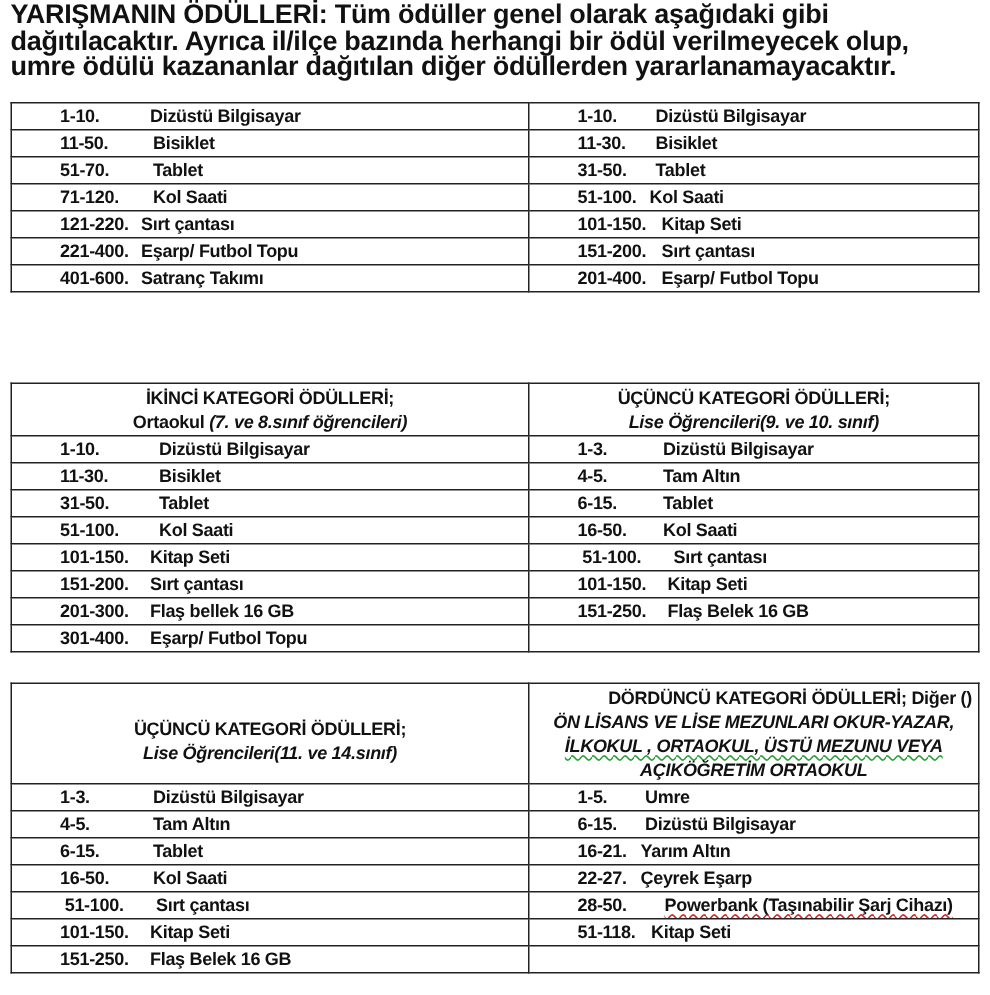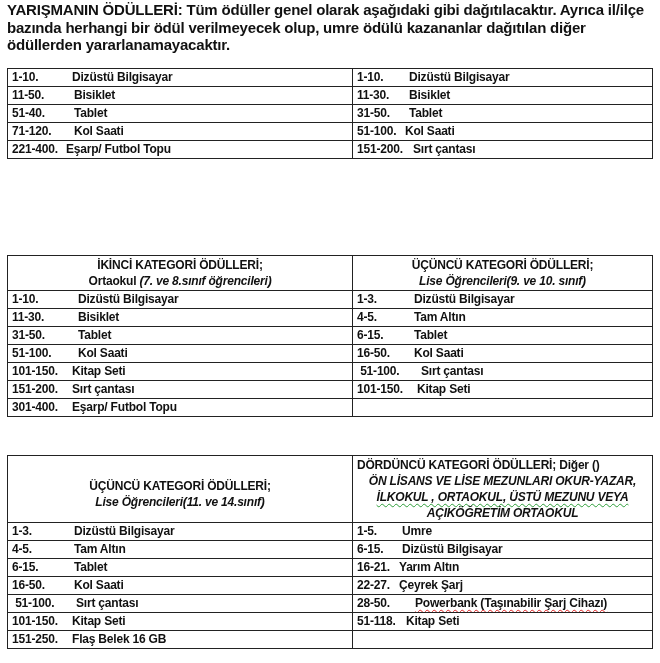--- a/index.html
+++ b/index.html
@@ -2,72 +2,80 @@
 <html><head>
 <meta charset="utf-8">
 <style>
   html, body { margin: 0; padding: 0; }
   body {
     width: 660px; height: 663px; background: #ffffff; position: relative; overflow: hidden;
     font-family: "Liberation Sans", "DejaVu Sans", sans-serif; color: #111;
   }
   .intro {
     position: absolute; left: 7px; top: 1px; width: 640px;
-    font-size: 15px; line-height: 17.5px; font-weight: bold; letter-spacing: -0.2px;
+    font-size: 18px; line-height: 17.5px; font-weight: bold; letter-spacing: -0.2px;
   }
   table.prize {
     position: absolute; left: 7px; width: 646px; border-collapse: collapse; table-layout: fixed;
     font-size: 12px; font-weight: bold; letter-spacing: -0.2px;
   }
   table.prize td {
     border: 1.5px solid #222; padding: 0 4px; height: 17px; line-height: 17px;
     white-space: nowrap; overflow: hidden; vertical-align: middle;
   }
   table.prize td.left { width: 336px; }
   table.prize td.hdr { text-align: center; line-height: 16px; padding-top: 1px; padding-bottom: 1px; }
   .hdr-title { font-weight: bold; display: block; }
   .hdr-sub { font-weight: bold; display: block; }
   .ital { font-style: italic; }
-  .rank { display: inline-block; }
+  .rank { display: inline-block; margin-left: 28px; }
   .item { display: inline-block; }
   .squig { text-decoration: underline wavy; text-decoration-thickness: 1px; text-underline-offset: 2px; }
   .squig-green { text-decoration-color: #2e9e3a; }
   .squig-red { text-decoration-color: #d22; padding-left: 16px; }
   .hdr4 { text-align: center; }
-  .hdr4 .t { text-align: left; display: block; padding-left: 0; }
+  .hdr4 .t { text-align: right; display: block; padding-left: 0; }
   .hdr4 .l { display: block; font-style: italic; }
 </style>
 </head>
 <body>
 
 <div class="intro">
   <span>YARIŞMANIN ÖDÜLLERİ:</span><span> Tüm ödüller genel olarak aşağıdaki gibi dağıtılacaktır. Ayrıca il/ilçe  bazında herhangi bir ödül verilmeyecek olup, umre ödülü kazananlar dağıtılan diğer ödüllerden yararlanamayacaktır.</span>
 </div>
 
 <table class="prize" style="top:68px;">
   <tbody>
   <tr>
     <td class="left"><span class="rank" style="width:60px">1-10.</span><span class="item">Dizüstü Bilgisayar</span></td>
     <td><span class="rank" style="width:52px">1-10.</span><span class="item">Dizüstü Bilgisayar</span></td>
   </tr>
   <tr>
     <td class="left"><span class="rank" style="width:62px">11-50.</span><span class="item">Bisiklet</span></td>
     <td><span class="rank" style="width:52px">11-30.</span><span class="item">Bisiklet</span></td>
   </tr>
   <tr>
-    <td class="left"><span class="rank" style="width:62px">51-40.</span><span class="item">Tablet</span></td>
+    <td class="left"><span class="rank" style="width:62px">51-70.</span><span class="item">Tablet</span></td>
     <td><span class="rank" style="width:52px">31-50.</span><span class="item">Tablet</span></td>
   </tr>
   <tr>
     <td class="left"><span class="rank" style="width:62px">71-120.</span><span class="item">Kol Saati</span></td>
     <td><span class="rank" style="width:48px">51-100.</span><span class="item">Kol Saati</span></td>
   </tr>
   <tr>
+    <td class="left"><span class="rank" style="width:54px">121-220.</span><span class="item">Sırt çantası</span></td>
+    <td><span class="rank" style="width:56px">101-150.</span><span class="item">Kitap Seti</span></td>
+  </tr>
+  <tr>
     <td class="left"><span class="rank" style="width:54px">221-400.</span><span class="item">Eşarp/ Futbol Topu</span></td>
     <td><span class="rank" style="width:56px">151-200.</span><span class="item">Sırt çantası</span></td>
+  </tr>
+  <tr>
+    <td class="left"><span class="rank" style="width:54px">401-600.</span><span class="item">Satranç Takımı</span></td>
+    <td><span class="rank" style="width:56px">201-400.</span><span class="item">Eşarp/ Futbol Topu</span></td>
   </tr>
 </tbody>
   </table>
 
 <table class="prize" style="top:255px;">
   <tbody>
       <tr>
     <td class="left hdr">
       <span class="hdr-title">İKİNCİ KATEGORİ ÖDÜLLERİ;</span>
       <span class="hdr-sub"><span>Ortaokul  </span><span class="ital">(7. ve 8.sınıf öğrencileri)</span></span>
@@ -95,20 +103,24 @@
   </tr>
   <tr>
     <td class="left"><span class="rank" style="width:60px">101-150.</span><span class="item">Kitap Seti</span></td>
     <td><span class="rank" style="width:64px;white-space:pre"> 51-100.</span><span class="item">Sırt çantası</span></td>
   </tr>
   <tr>
     <td class="left"><span class="rank" style="width:60px">151-200.</span><span class="item">Sırt çantası</span></td>
     <td><span class="rank" style="width:60px">101-150.</span><span class="item">Kitap Seti</span></td>
   </tr>
   <tr>
+    <td class="left"><span class="rank" style="width:60px">201-300.</span><span class="item">Flaş bellek 16 GB</span></td>
+    <td><span class="rank" style="width:60px">151-250.</span><span class="item">Flaş Belek 16 GB</span></td>
+  </tr>
+  <tr>
     <td class="left"><span class="rank" style="width:60px">301-400.</span><span class="item">Eşarp/ Futbol Topu</span></td>
     <td><span class="rank"></span><span class="item"></span></td>
   </tr>
 </tbody>
   </table>
 
 <table class="prize" style="top:455px;">
   <tbody>
       <tr>
     <td class="left hdr" style="height:64px;">
@@ -129,21 +141,21 @@
   <tr>
     <td class="left"><span class="rank" style="width:62px">4-5.</span><span class="item">Tam Altın</span></td>
     <td><span class="rank" style="width:45px">6-15.</span><span class="item">Dizüstü Bilgisayar</span></td>
   </tr>
   <tr>
     <td class="left"><span class="rank" style="width:62px">6-15.</span><span class="item">Tablet</span></td>
     <td><span class="rank" style="width:42px">16-21.</span><span class="item">Yarım Altın</span></td>
   </tr>
   <tr>
     <td class="left"><span class="rank" style="width:62px">16-50.</span><span class="item">Kol Saati</span></td>
-    <td><span class="rank" style="width:42px">22-27.</span><span class="item">Çeyrek Şarj</span></td>
+    <td><span class="rank" style="width:42px">22-27.</span><span class="item">Çeyrek Eşarp</span></td>
   </tr>
   <tr>
     <td class="left"><span class="rank" style="width:64px;white-space:pre"> 51-100.</span><span class="item">Sırt çantası</span></td>
     <td><span class="rank" style="width:42px">28-50.</span><span class="item"><span class="squig squig-red">Powerbank (Taşınabilir Şarj Cihazı)</span></span></td>
   </tr>
   <tr>
     <td class="left"><span class="rank" style="width:60px">101-150.</span><span class="item">Kitap Seti</span></td>
     <td><span class="rank" style="width:49px">51-118.</span><span class="item">Kitap Seti</span></td>
   </tr>
   <tr>

